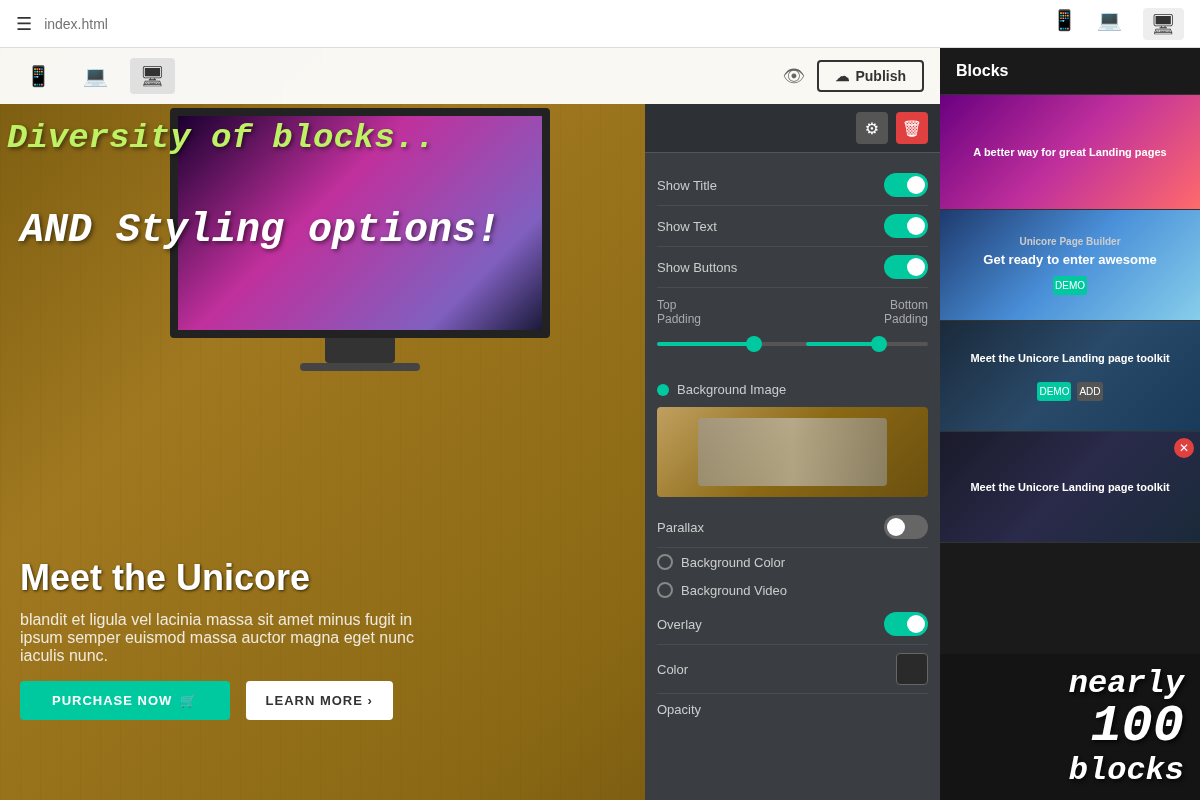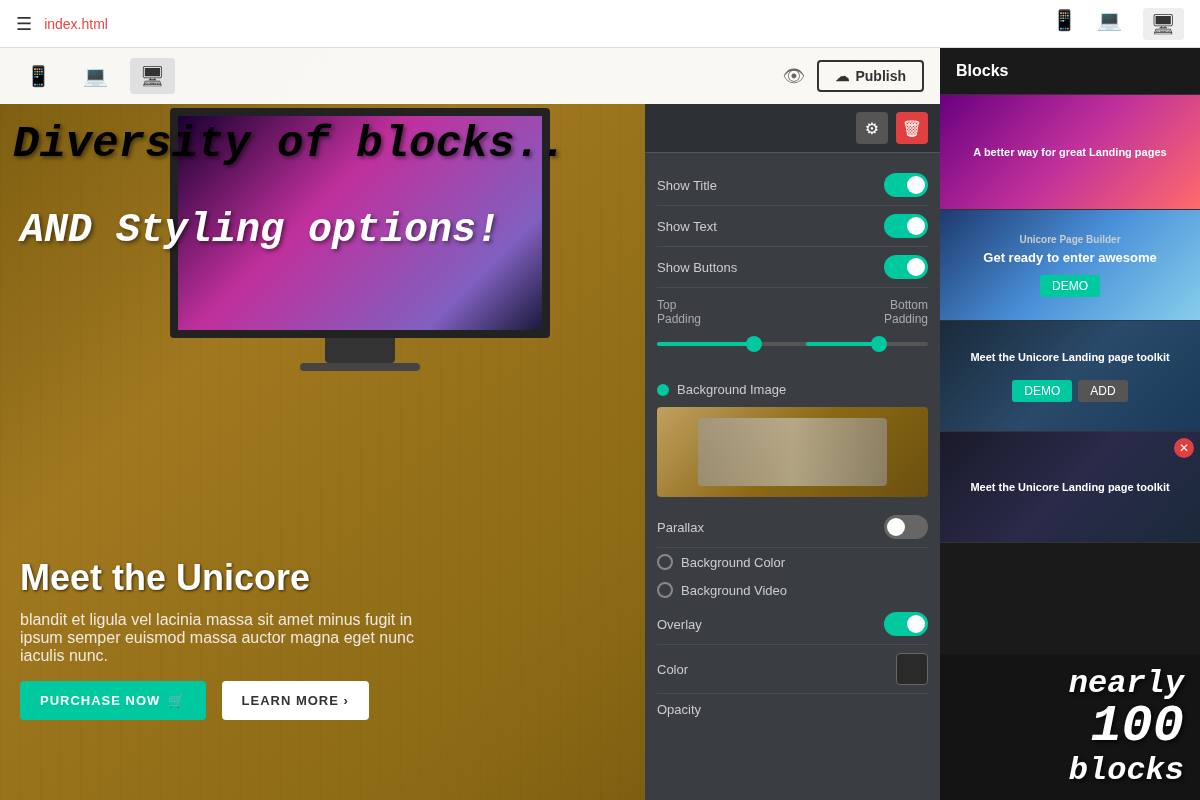--- a/index.html
+++ b/index.html
@@ -5,21 +5,21 @@
     * { box-sizing: border-box; margin: 0; padding: 0; }
     body { width: 1200px; height: 800px; overflow: hidden; font-family: Arial, sans-serif; background: #2a2a2a; }
 
     
     .top-bar {
       display: flex; align-items: center; height: 48px;
       background: #fff; border-bottom: 1px solid #ddd;
       padding: 0 16px; position: relative; z-index: 100;
     }
     .menu-icon { font-size: 18px; cursor: pointer; margin-right: 12px; color: #333; }
-    .file-name { font-size: 14px; color: #ef4444; flex: 1; }
+    .file-name { font-size: 14px; color: #737373; flex: 1; }
     .top-device-icons { display: flex; gap: 20px; margin-right: auto; margin-left: auto; }
     .top-device-icons span { font-size: 20px; color: #888; cursor: pointer; }
     .top-device-icons span.active { color: #333; background: #eee; padding: 4px 8px; border-radius: 4px; }
 
     
     .main-layout {
       display: flex; height: 752px; position: relative;
     }
 
     
@@ -53,22 +53,22 @@
       padding: 6px 16px; cursor: pointer; font-size: 14px; font-weight: 600; color: #333;
     }
     .eye-icon { font-size: 18px; color: #666; cursor: pointer; }
 
     
     .promo-overlay {
       position: absolute; top: 60px; left: 0; right: 0; bottom: 0;
       z-index: 5; pointer-events: none;
     }
     .promo-title {
-      position: absolute; top: 10px; left: 13px; right: 300px;
-      font-size: 44px; font-weight: 900; color: #000000;
+      position: absolute; top: 10px; left: 7px; right: 300px;
+      font-size: 34px; font-weight: 900; color: #bef264;
       font-family: 'Courier New', monospace;
       text-shadow: 2px 2px 4px rgba(0,0,0,0.5);
       font-style: italic;
       line-height: 1.2;
     }
     .promo-subtitle {
       position: absolute; top: 100px; left: 20px; right: 300px;
       font-size: 40px; font-weight: 900; color: #fff;
       font-family: 'Courier New', monospace;
       text-shadow: 2px 2px 4px rgba(0,0,0,0.5);
@@ -102,21 +102,21 @@
     }
     .hero-subtitle {
       font-size: 16px; color: rgba(255,255,255,0.85);
       margin-bottom: 8px; max-width: 400px;
     }
     .hero-buttons {
       display: flex; gap: 16px; margin-top: 16px;
     }
     .btn-purchase {
       background: #00c9a0; color: #fff; border: none; border-radius: 4px;
-      padding: 12px 20px; font-size: 13px; font-weight: 700;
+      padding: 12px 32px; font-size: 13px; font-weight: 700;
       cursor: pointer; display: flex; align-items: center; gap: 8px;
       letter-spacing: 1px;
     }
     .btn-learn {
       background: #fff; color: #333; border: none; border-radius: 4px;
       padding: 12px 20px; font-size: 13px; font-weight: 700;
       cursor: pointer; letter-spacing: 1px;
     }
 
     
@@ -273,21 +273,21 @@
     .block-4 { background: linear-gradient(135deg, #1a1a2a 0%, #2a2a4a 50%, #1a2a3a 100%); height: 110px; }
 
     .block-text-overlay {
       position: absolute; inset: 0; display: flex; flex-direction: column;
       justify-content: center; align-items: center; text-align: center;
       padding: 8px;
     }
     .block-text-main { color: #fff; font-size: 11px; font-weight: 600; line-height: 1.3; }
     .block-btn-demo {
       margin-top: 8px; background: #00c9a0; color: #fff; border: none;
-      border-radius: 3px; padding: 4px 12px; font-size: 12px; cursor: pointer;
+      border-radius: 3px; padding: 4px 2px; font-size: 10px; cursor: pointer;
     }
 
     
     .close-badge {
       position: absolute; top: 6px; right: 6px; width: 20px; height: 20px;
       background: #e04040; border-radius: 50%; display: flex; align-items: center;
       justify-content: center; color: #fff; font-size: 12px; cursor: pointer;
     }
   </style>
 </head>

